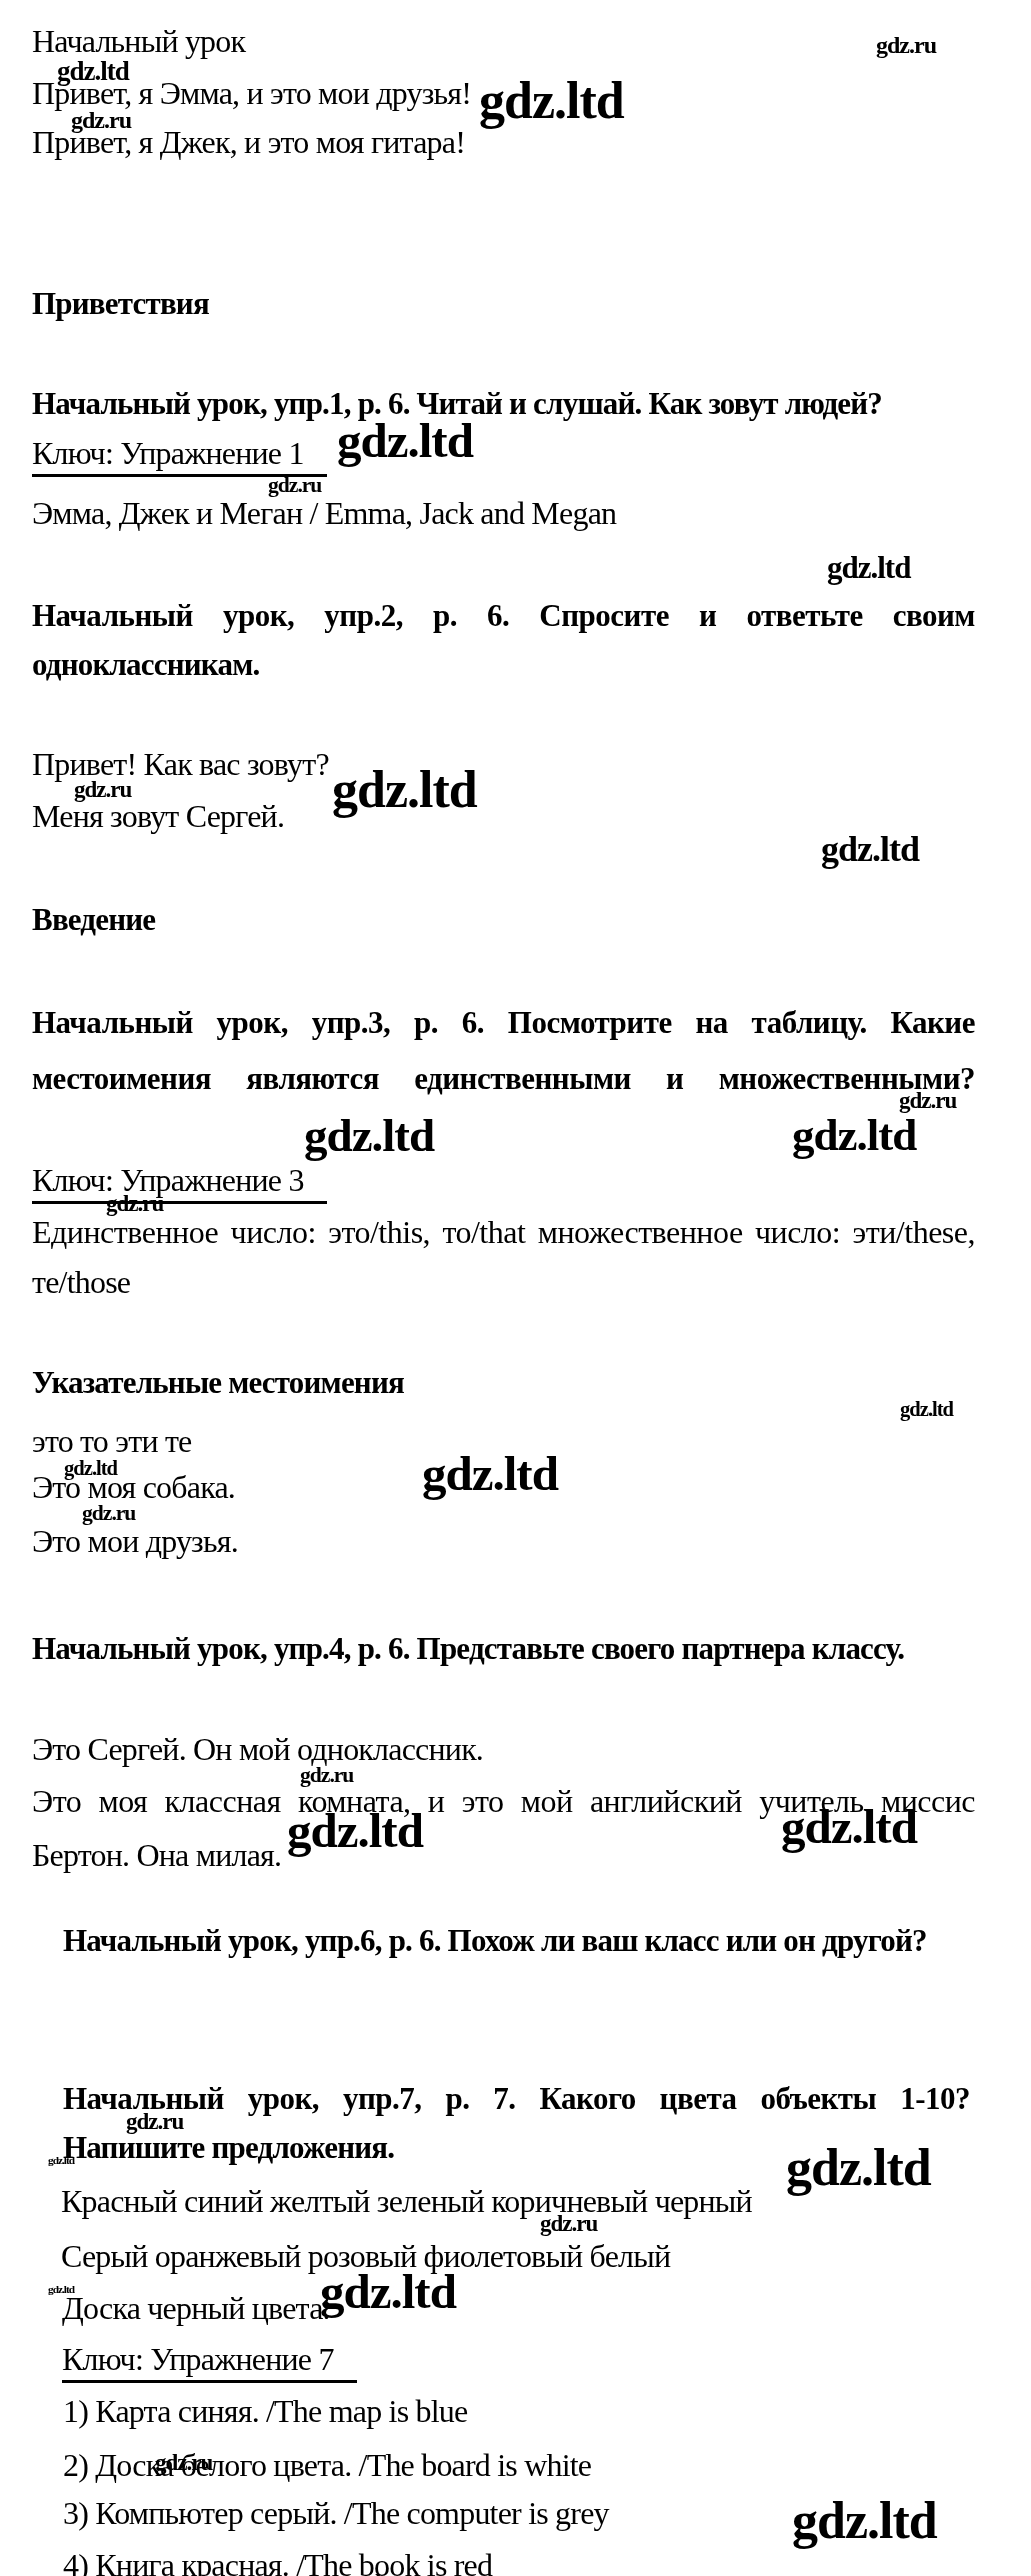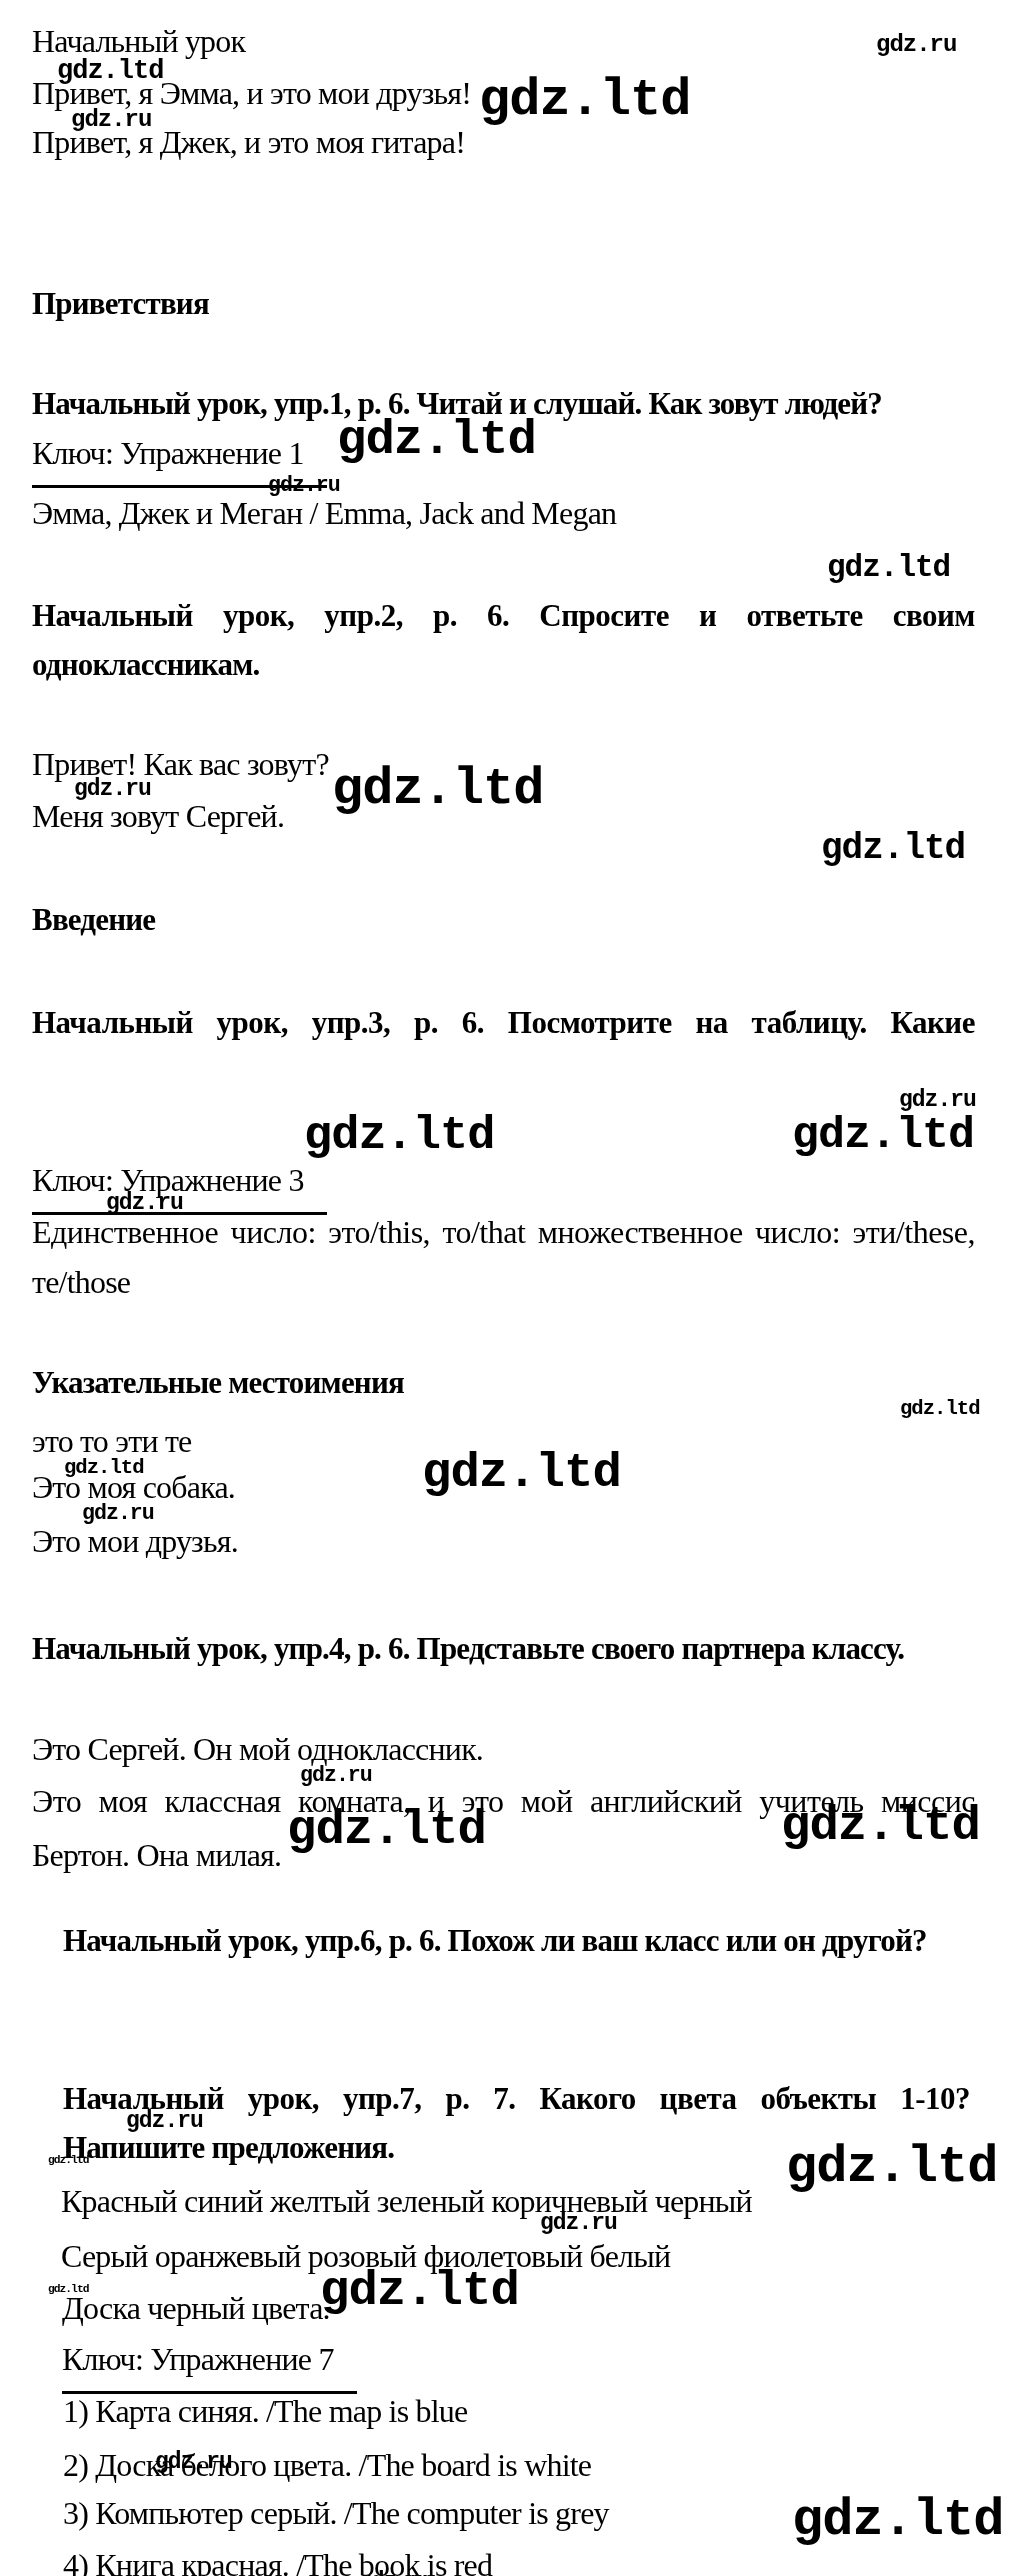--- a/index.html
+++ b/index.html
@@ -7,23 +7,23 @@
     position:relative;width:1031px;height:2977px;background:#ffffff;
     overflow:hidden;color:#000;
   }
   .t{
     position:absolute;font-family:"Liberation Serif",serif;font-size:32px;
     line-height:1.12;white-space:nowrap;letter-spacing:-0.8px;color:#000;
   }
   .bold{font-weight:bold;font-size:31px;}
   .h1{font-weight:normal;font-size:32px;}
   .jst{white-space:normal;text-align:justify;text-align-last:justify;letter-spacing:-0.5px;}
-  .key{border-bottom:3.1px solid #000;padding-bottom:13px;padding-right:23px;}
+  .key{border-bottom:3.1px solid #000;padding-bottom:2px;padding-right:23px;}
   .wm{
-    position:absolute;font-family:Liberation Mono, monospace;font-weight:bold;
+    position:absolute;font-family:Liberation Serif, serif;font-weight:bold;
     white-space:nowrap;line-height:1;letter-spacing:-1px;color:#000;
   }
 </style>
 </head>
 <body>
 
 <div id="canvas">
 
   <div class="t h1" style="top:24px;left:32px">Начальный урок</div>
   <div class="t" style="top:76px;left:32px">Привет, я Эмма, и это мои друзья!</div>
@@ -36,20 +36,21 @@
   <div class="t" style="top:496px;left:32px">Эмма, Джек и Меган / Emma, Jack and Megan</div>
 
   <div class="t bold jst" style="top:599px;left:32px;width:943px">Начальный урок, упр.2, р. 6. Спросите и ответьте своим</div>
   <div class="t bold" style="top:648px;left:32px">одноклассникам.</div>
   <div class="t" style="top:747px;left:32px">Привет! Как вас зовут?</div>
   <div class="t" style="top:799px;left:32px">Меня зовут Сергей.</div>
 
   <div class="t bold" style="top:903px;left:32px">Введение</div>
 
   <div class="t bold jst" style="top:1006px;left:32px;width:943px">Начальный урок, упр.3, р. 6. Посмотрите на таблицу. Какие</div>
+  <div class="t bold jst" style="top:1062px;left:32px;width:943px">местоимения являются единственными и множественными?</div>
   <div class="t key" style="top:1163px;left:32px">Ключ: Упражнение 3</div>
   <div class="t jst" style="top:1215px;left:32px;width:943px">Единственное число: это/this, то/that множественное число: эти/these,</div>
   <div class="t" style="top:1265px;left:32px">те/those</div>
 
   <div class="t bold" style="top:1366px;left:32px">Указательные местоимения</div>
   <div class="t" style="top:1424px;left:32px">это то эти те</div>
   <div class="t" style="top:1470px;left:32px">Это моя собака.</div>
   <div class="t" style="top:1524px;left:32px">Это мои друзья.</div>
 
   <div class="t bold" style="top:1632px;left:32px">Начальный урок, упр.4, р. 6. Представьте своего партнера классу.</div>

